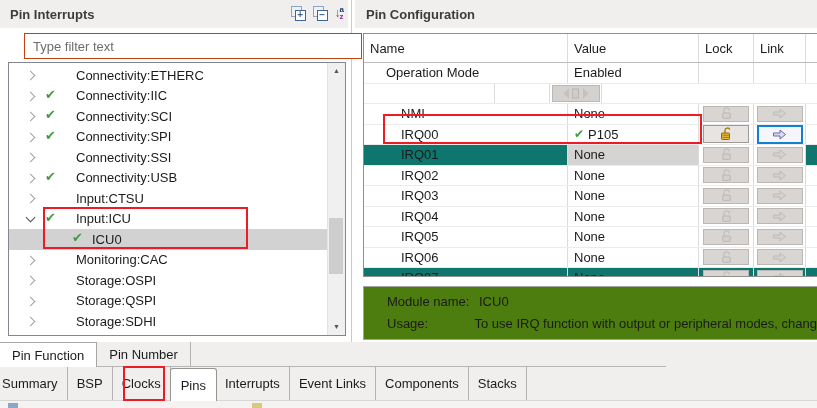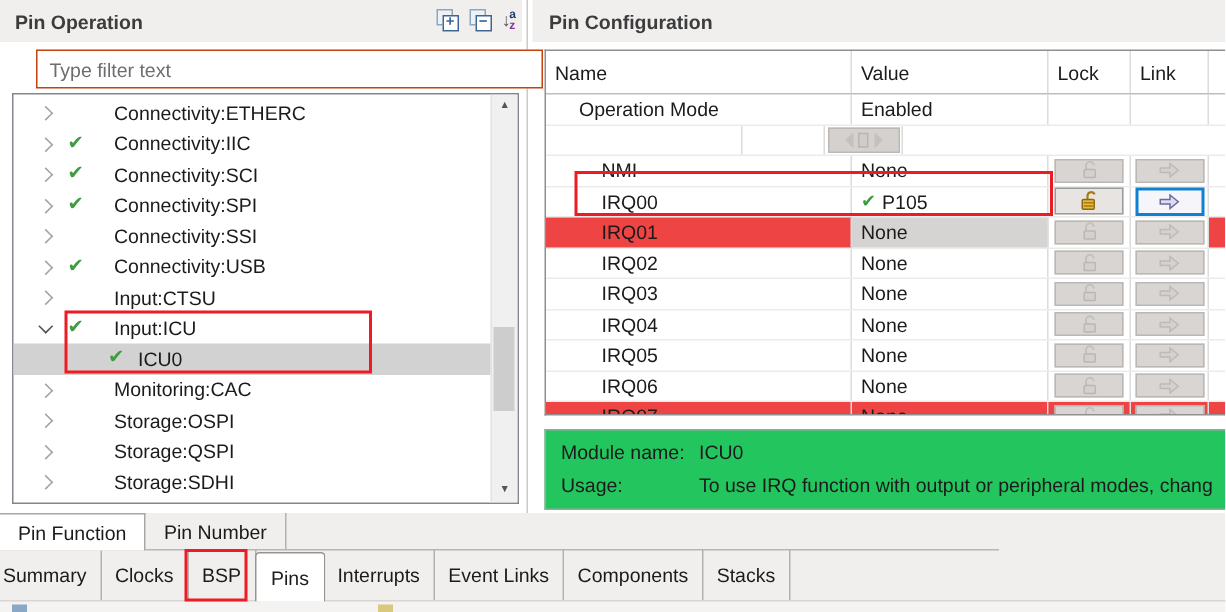--- a/index.html
+++ b/index.html
@@ -64,32 +64,32 @@
           display:flex;align-items:center;justify-content:center;}
   .c-link{width:52px;box-sizing:border-box;border-right:1px solid #dcdcdc;height:100%;
           display:flex;align-items:center;justify-content:center;}
   .c-extra{flex:1;height:100%;}
   .hdr-row .c-name{padding-left:6px;}
   .hdr-row .c-lock,.hdr-row .c-link{justify-content:flex-start;padding-left:6px;}
   .ind1{padding-left:22px;} .ind2{padding-left:37px;}
   .grp-chev{width:6px;height:6px;margin:0 6px 2px 5px;border-top:1.6px solid #4f4f4f;border-right:1.6px solid #4f4f4f;
             transform:rotate(135deg);display:inline-block;}
   .val-check{color:#3f9c3f;margin-right:4px;font-size:12px;}
-  .bg-blue{background:#ef4444;}
+  .bg-blue{background:#0f766e;}
   .bg-gray{background:#d5d4d2;}
 
   .btn{display:flex;align-items:center;justify-content:center;box-sizing:border-box;}
   .btn-plain{width:46px;height:16px;background:#d8d5d2;border:1px solid #bab7b4;}
   .btn-gold{width:46px;height:18px;background:#e7e4e1;border:1px solid #9a9a98;}
   .btn-linkactive{width:46px;height:19px;background:#f6f6fa;border:2px solid #1080d0;}
   .btn-nav{width:48px;height:17px;background:#d4d1ce;border:1px solid #bbb8b5;}
 
   
   .info{position:absolute;left:363px;top:286px;width:454px;height:54px;box-sizing:border-box;
-        border:1px solid #a3a3a3;border-right:none;background:#22c55e;}
+        border:1px solid #a3a3a3;border-right:none;background:#4d7c0f;padding-left:13px;}
   .info .irow{display:flex;margin:7px 0 0 10px;}
   .info .ilabel{width:92px;color:#1b1b1b;}
   .info .ival{white-space:nowrap;}
 
   
   .bottom{position:absolute;left:0;top:342px;width:817px;height:66px;background:#f0efee;}
   .view-tabs{position:absolute;left:0;top:0;width:662px;height:24px;border-bottom:1px solid #b8b6b4;
              display:flex;align-items:stretch;padding-left:4px;}
   .vtab{display:flex;align-items:center;padding:0 12px;border-right:1px solid #b4b2b0;height:100%;box-sizing:border-box;}
   .vtab.active{background:#fff;border:1px solid #a8a6a4;border-bottom:none;margin-left:-5px;height:25px;z-index:2;}
@@ -109,21 +109,21 @@
   .rb-tree{left:43px;top:207px;width:205px;height:42px;}
   .rb-irq{left:383px;top:114px;width:319px;height:30px;}
   .rb-pins{left:123px;top:366px;width:42px;height:35px;}
 </style>
 </head>
 <body>
 
 <div class="app">
 
   <div class="hdr hdr-left">
-    <span class="title">Pin Operation</span>
+    <span class="title">Pin Interrupts</span>
     <span class="hdr-icons">
       <span class="icon-dblbox">
           <span class="back"></span>
           <span class="front">+</span>
         </span>
       <span class="icon-dblbox">
           <span class="back"></span>
           <span class="front">−</span>
         </span>
       <span class="icon-sort">
@@ -483,22 +483,22 @@
     </div>
   </div>
 
   <div class="bottom">
     <div class="view-tabs" id="view-tabs">
         <div class="vtab active">Pin Function</div>
         <div class="vtab">Pin Number</div>
       </div>
     <div class="editor-tabs" id="editor-tabs">
         <div class="etab">Summary</div>
+        <div class="etab">BSP</div>
         <div class="etab">Clocks</div>
-        <div class="etab">BSP</div>
         <div class="etab active">Pins</div>
         <div class="etab">Interrupts</div>
         <div class="etab">Event Links</div>
         <div class="etab">Components</div>
         <div class="etab">Stacks</div>
       </div>
     <div class="partial">
       <span class="pticon one"></span>
       <span class="pticon two"></span>
     </div>

